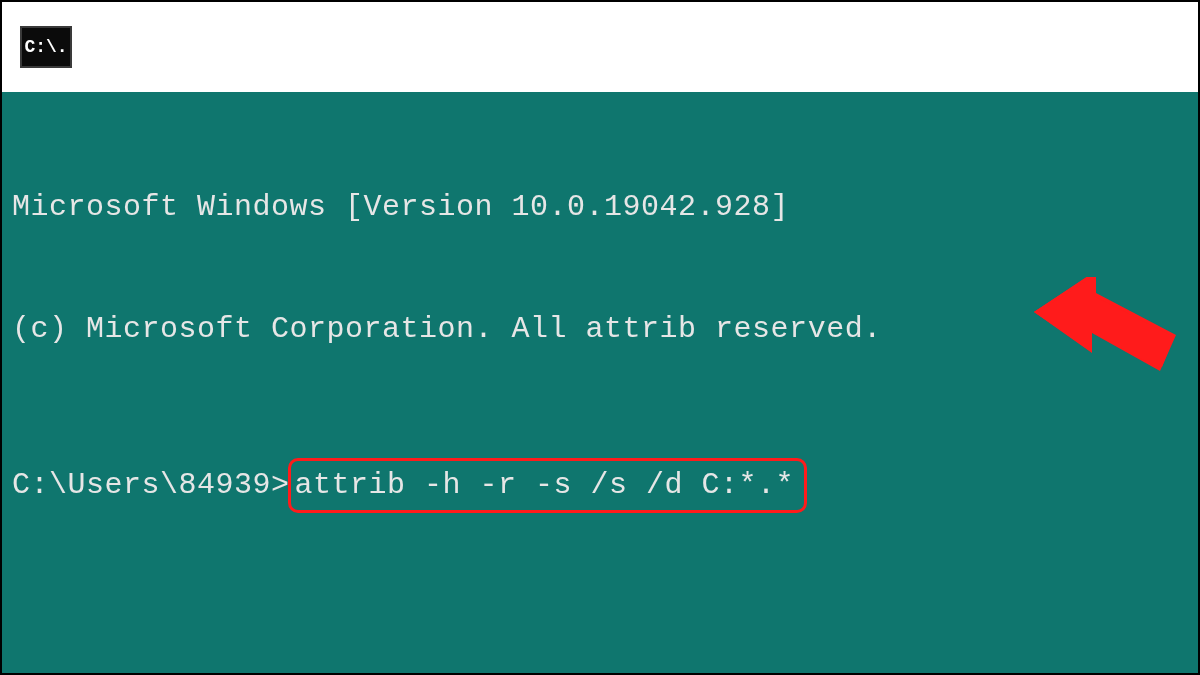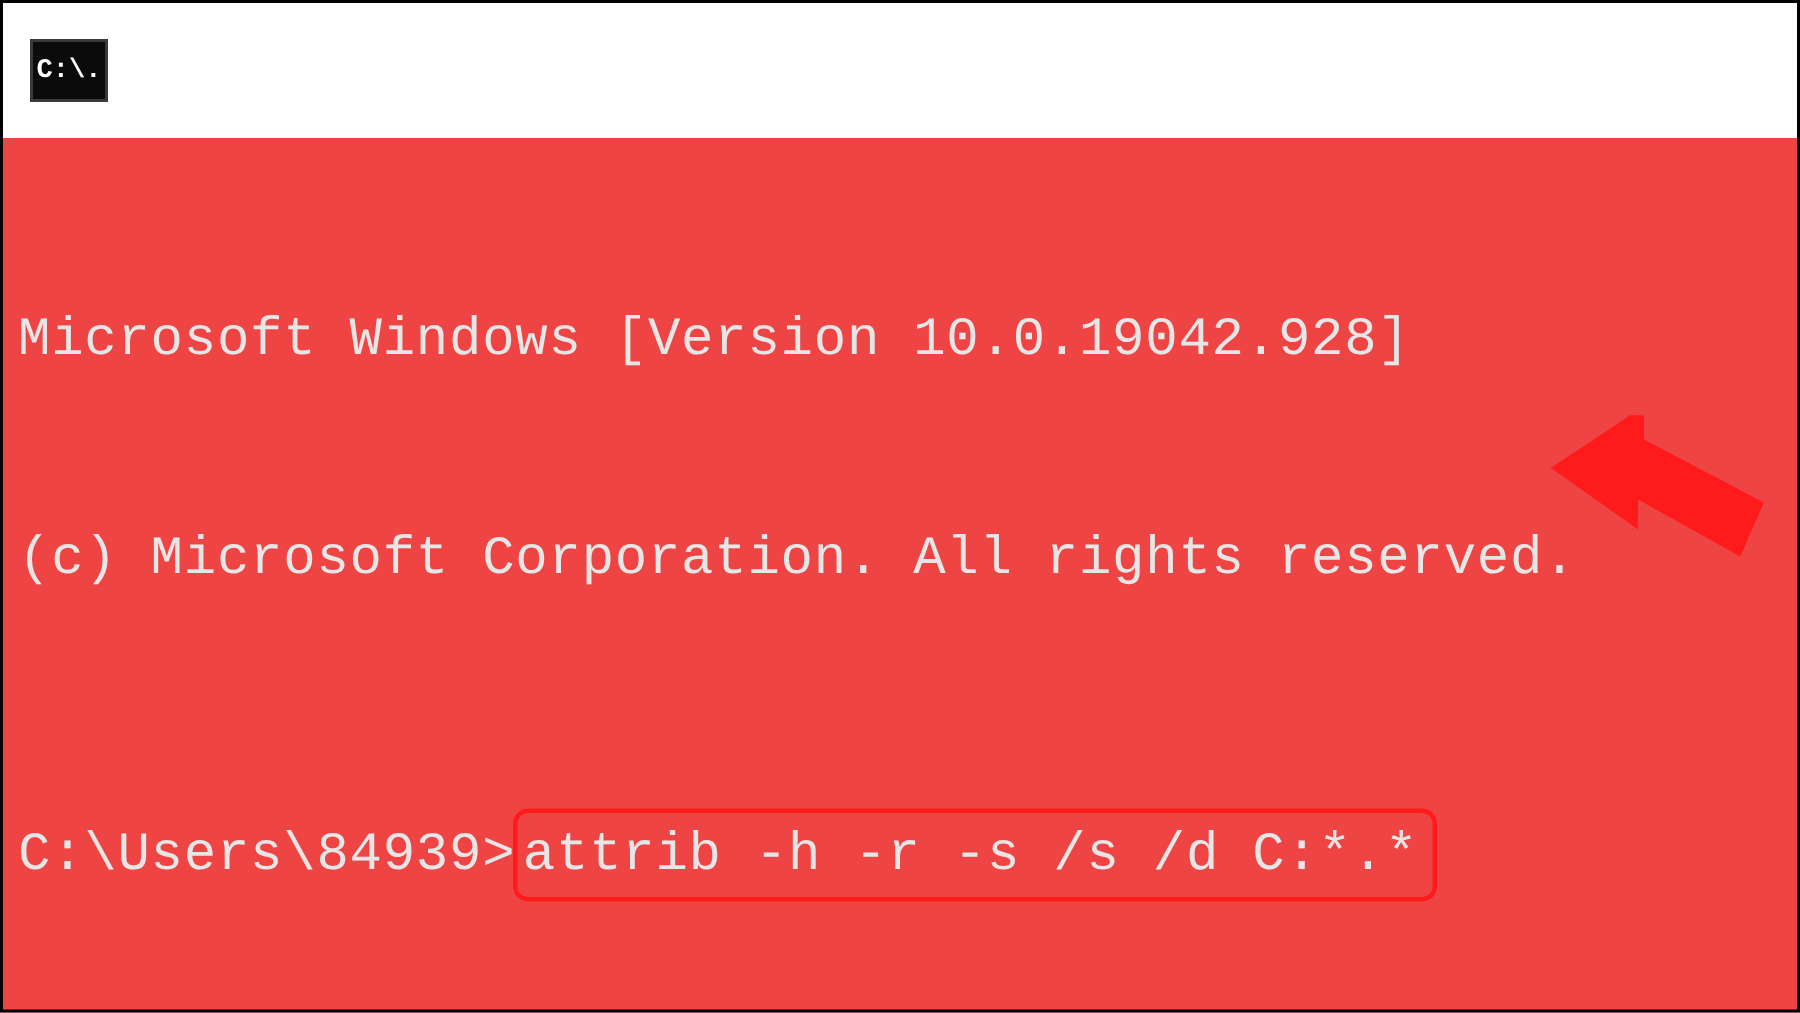--- a/index.html
+++ b/index.html
@@ -42,33 +42,33 @@
       font-weight: bold;
       line-height: 1;
       white-space: nowrap;
     }
     .title-text {
       color: #7a7a7a;
       font-size: 34px;
       font-weight: 400;
     }
     .terminal {
-      background: #ef4444;
+      background: #0f766e;
       color: #e6e6e6;
       font-family: Consolas, "Courier New", monospace;
-      font-size: 36px;
+      font-size: 30px;
       line-height: 1.35;
       padding: 14px 10px 10px 10px;
       white-space: pre;
       letter-spacing: 0.5px;
       position: relative;
       height: calc(100% - 90px);
     }
     .term-line { display: block; }
-    .prompt-row { margin-top: 44px; position: relative; }
+    .prompt-row { margin-top: 28px; position: relative; }
     .highlight-box {
       border: 3px solid #ff1b1b;
       border-radius: 10px;
       padding: 4px 10px 4px 4px;
       display: inline-block;
       margin-left: -2px;
     }
     .arrow {
       position: absolute;
       left: 1032px;
@@ -82,21 +82,21 @@
 <div class="frame">
 
   <div class="titlebar">
     <div class="cmd-icon">
       <span class="cmd-icon-text">C:\.</span>
     </div>
   </div>
 
   <div class="terminal">
     <span class="term-line">Microsoft Windows [Version 10.0.19042.928]</span>
-    <span class="term-line">(c) Microsoft Corporation. All rights reserved.</span>
+    <span class="term-line">(c) Microsoft Corporation. All attrib reserved.</span>
     <div class="prompt-row"><span>C:\Users\84939&gt;</span><span class="highlight-box"><span>attrib -h -r -s /s /d C:*.*</span></span></div>
   </div>
 
   <svg class="arrow" width="150" height="110" viewBox="0 0 150 110">
     <g fill="#ff1b1b">
       <polygon points="0,35 55,0 55,20 55,50 0,35"></polygon>
       <polygon points="0,35 60,-5 60,18 140,60 128,90 55,52 55,72"></polygon>
       <polygon points="0,35 62,-6 62,16 142,58 126,94 58,56 58,76"></polygon>
     </g>
     <g fill="#ff1b1b">

